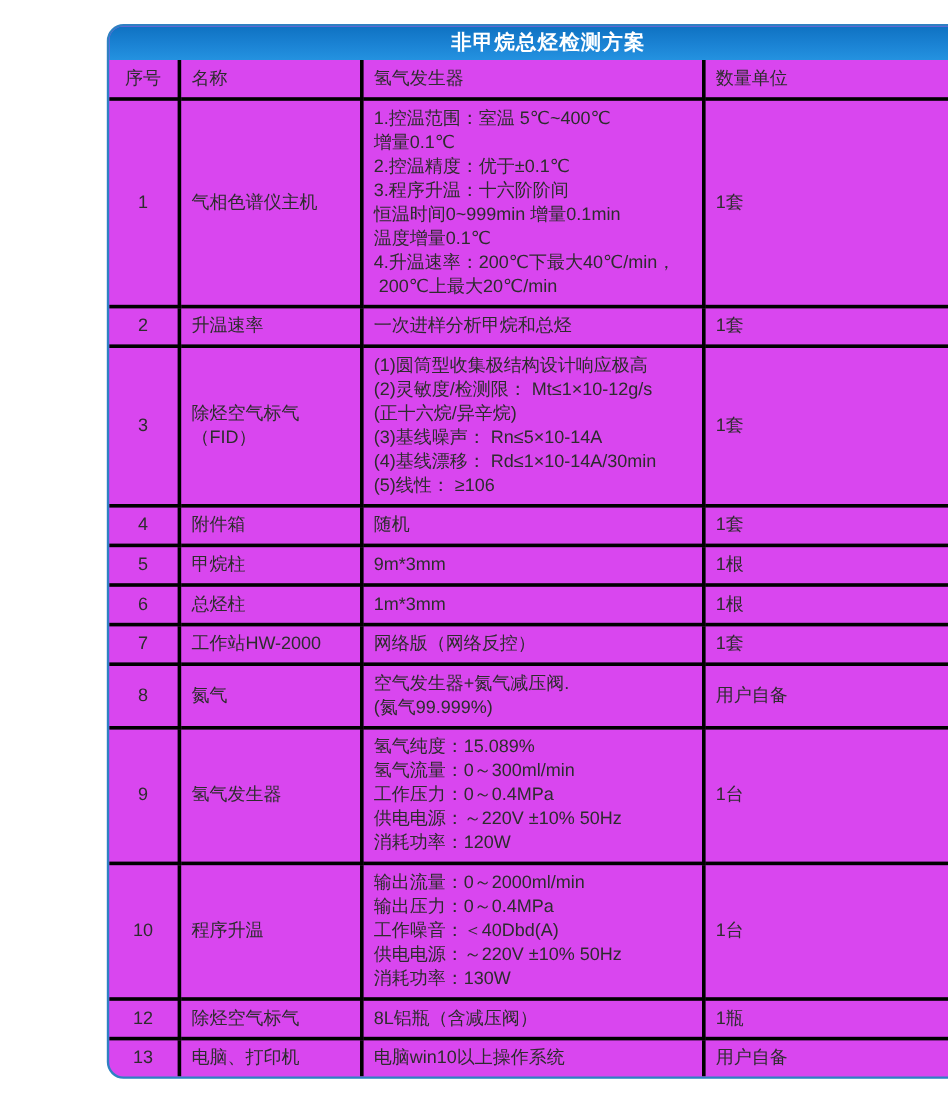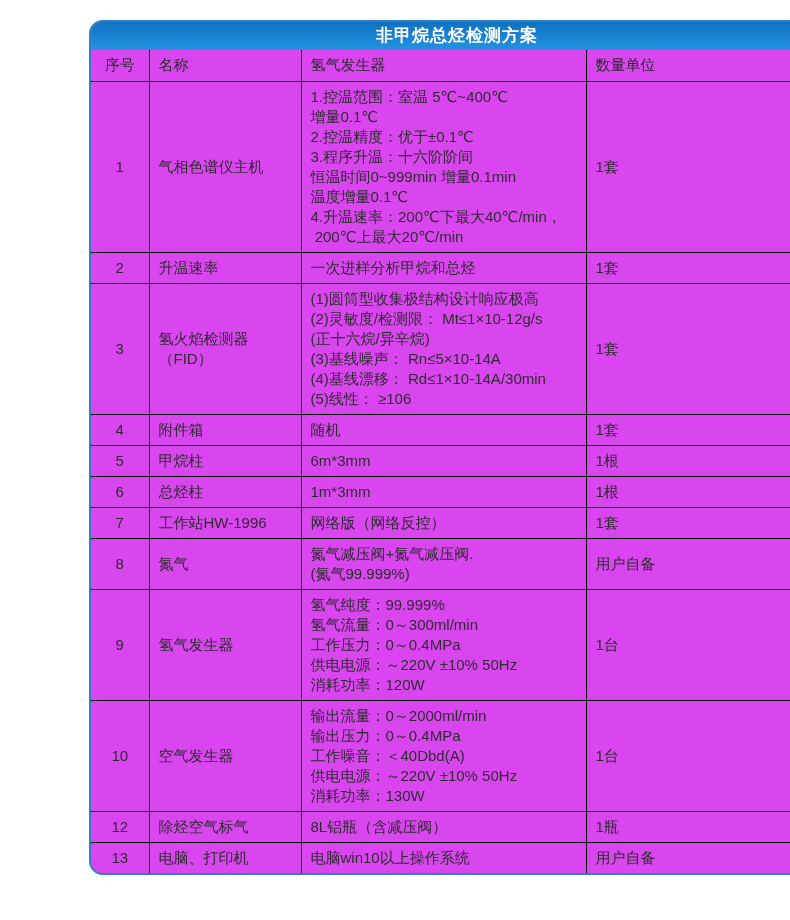--- a/index.html
+++ b/index.html
@@ -27,21 +27,21 @@
   table{
     width:100%;
     border-collapse:collapse;
     table-layout:fixed;
     font-size:15px;
   }
   col.c1{width:58px;}
   col.c2{width:152px;}
   col.c3{width:285px;}
   th,td{
-    border:1px solid #000000;
+    border:3px solid #000000;
     padding:5px 9px;
     vertical-align:middle;
     text-align:left;
     font-weight:normal;
     overflow:hidden;
   }
   
   tr > *:first-child{border-left:none;}
   tr > *:last-child{border-right:none;}
   thead th{border-top:none;}
@@ -89,73 +89,73 @@
     <td class="c-qty">1套</td>
   </tr>
         <tr>
     <td class="c-no">2</td>
     <td class="c-name">升温速率</td>
     <td class="c-spec">一次进样分析甲烷和总烃</td>
     <td class="c-qty">1套</td>
   </tr>
         <tr>
     <td class="c-no">3</td>
-    <td class="c-name">氢火焰检测器（FID）</td>
+    <td class="c-name">除烃空气标气（FID）</td>
     <td class="c-spec">(1)圆筒型收集极结构设计响应极高
 (2)灵敏度/检测限：  Mt≤1×10-12g/s
 (正十六烷/异辛烷)
 (3)基线噪声：  Rn≤5×10-14A
 (4)基线漂移：  Rd≤1×10-14A/30min
 (5)线性：  ≥106</td>
     <td class="c-qty">1套</td>
   </tr>
         <tr>
     <td class="c-no">4</td>
     <td class="c-name">附件箱</td>
     <td class="c-spec">随机</td>
     <td class="c-qty">1套</td>
   </tr>
         <tr>
     <td class="c-no">5</td>
     <td class="c-name">甲烷柱</td>
-    <td class="c-spec">6m*3mm</td>
+    <td class="c-spec">9m*3mm</td>
     <td class="c-qty">1根</td>
   </tr>
         <tr>
     <td class="c-no">6</td>
     <td class="c-name">总烃柱</td>
     <td class="c-spec">1m*3mm</td>
     <td class="c-qty">1根</td>
   </tr>
         <tr>
     <td class="c-no">7</td>
-    <td class="c-name">工作站HW-1996</td>
+    <td class="c-name">工作站HW-2000</td>
     <td class="c-spec">网络版（网络反控）</td>
     <td class="c-qty">1套</td>
   </tr>
         <tr>
     <td class="c-no">8</td>
     <td class="c-name">氮气</td>
-    <td class="c-spec">氮气减压阀+氮气减压阀.
+    <td class="c-spec">空气发生器+氮气减压阀.
 (氮气99.999%)</td>
     <td class="c-qty">用户自备</td>
   </tr>
         <tr>
     <td class="c-no">9</td>
     <td class="c-name">氢气发生器</td>
-    <td class="c-spec">氢气纯度：99.999%
+    <td class="c-spec">氢气纯度：15.089%
 氢气流量：0～300ml/min
 工作压力：0～0.4MPa
 供电电源：～220V ±10% 50Hz
 消耗功率：120W</td>
     <td class="c-qty">1台</td>
   </tr>
         <tr>
     <td class="c-no">10</td>
-    <td class="c-name">空气发生器</td>
+    <td class="c-name">程序升温</td>
     <td class="c-spec">输出流量：0～2000ml/min
 输出压力：0～0.4MPa
 工作噪音：＜40Dbd(A)
 供电电源：～220V ±10% 50Hz
 消耗功率：130W</td>
     <td class="c-qty">1台</td>
   </tr>
         <tr>
     <td class="c-no">12</td>
     <td class="c-name">除烃空气标气</td>

